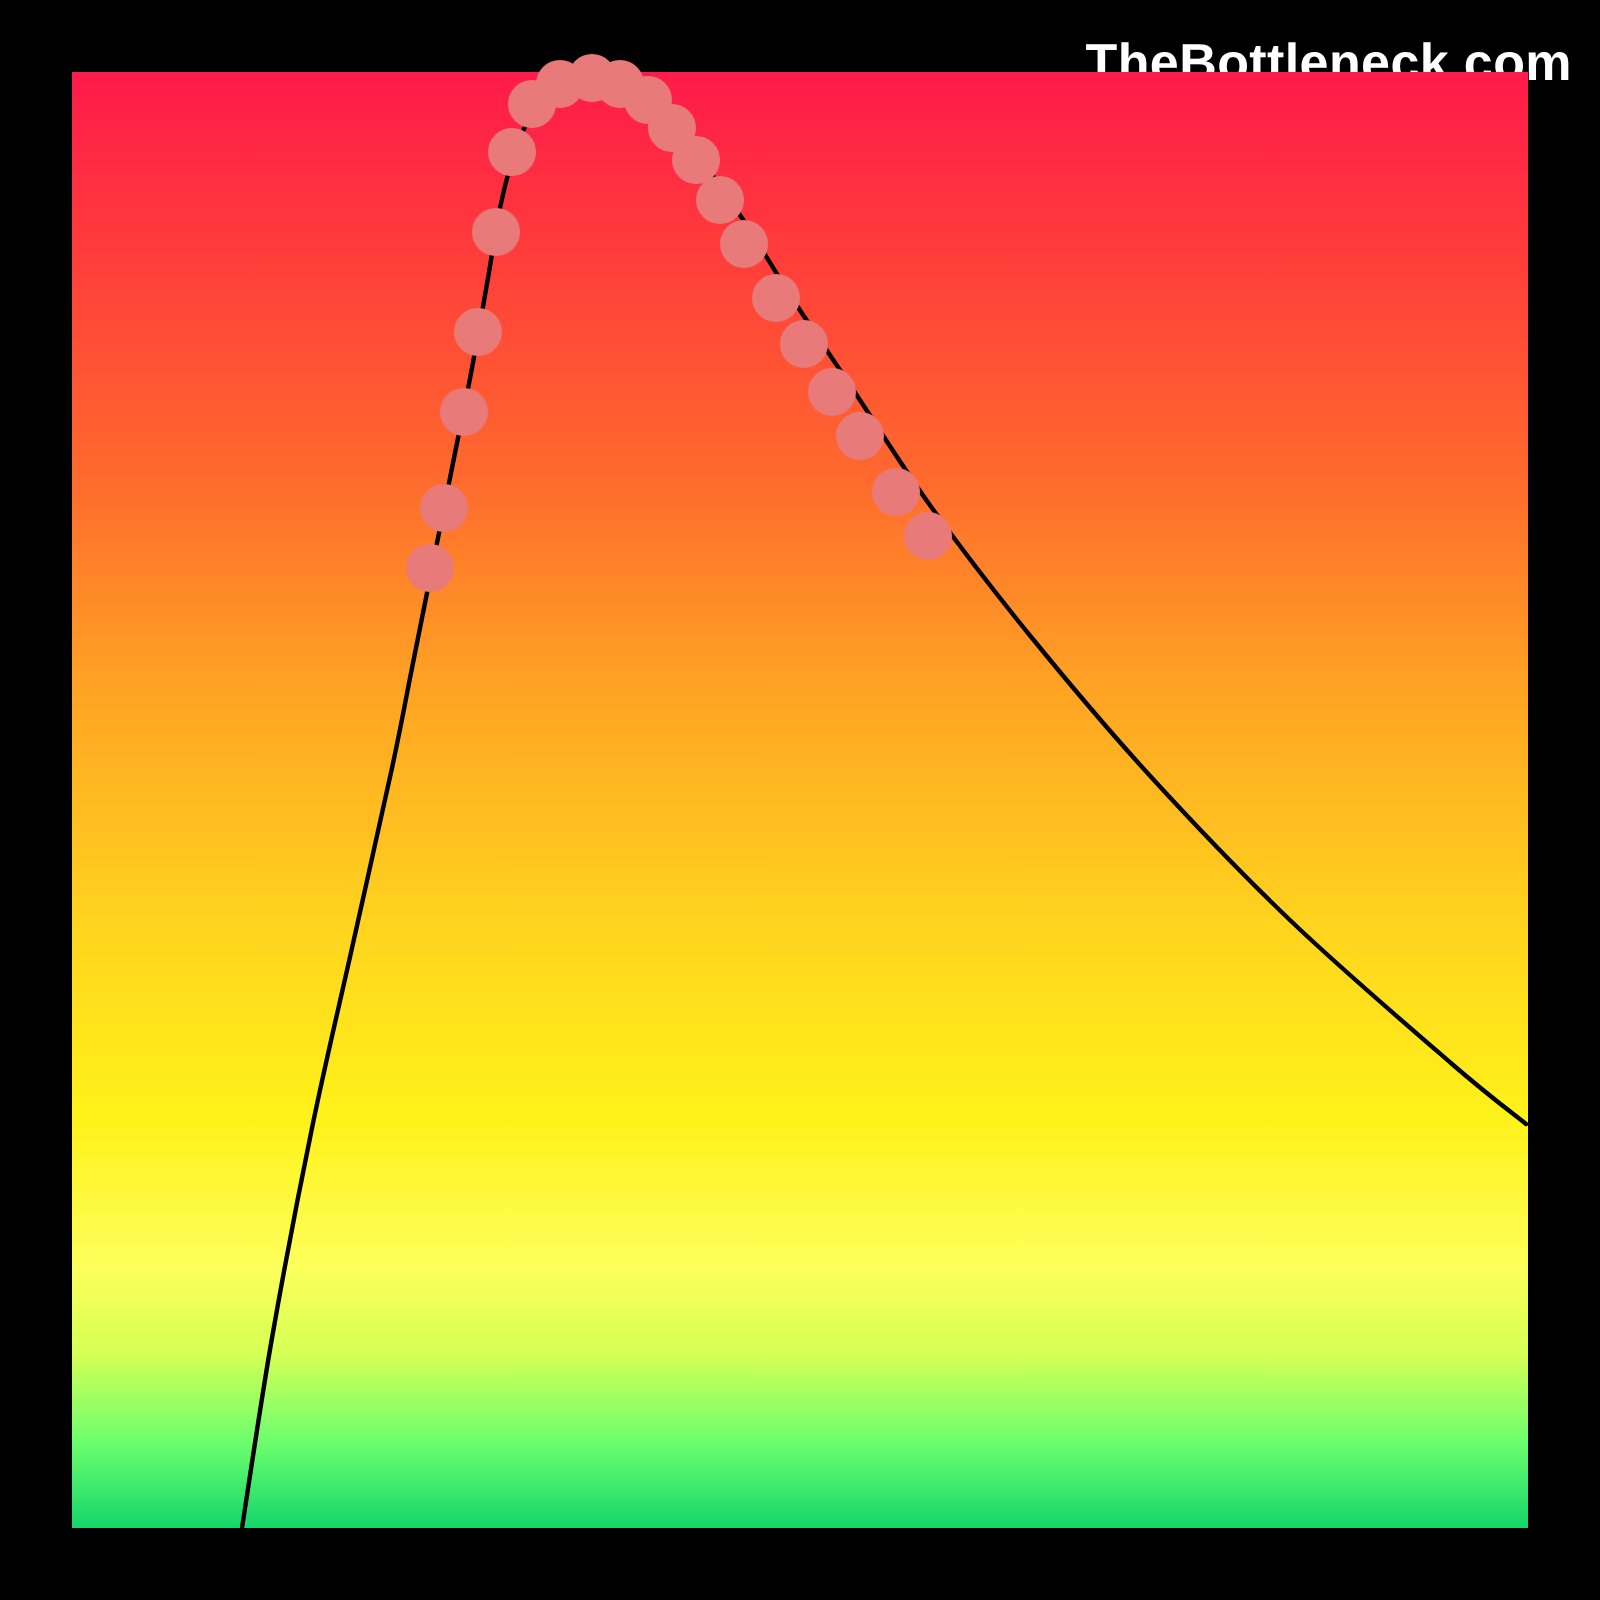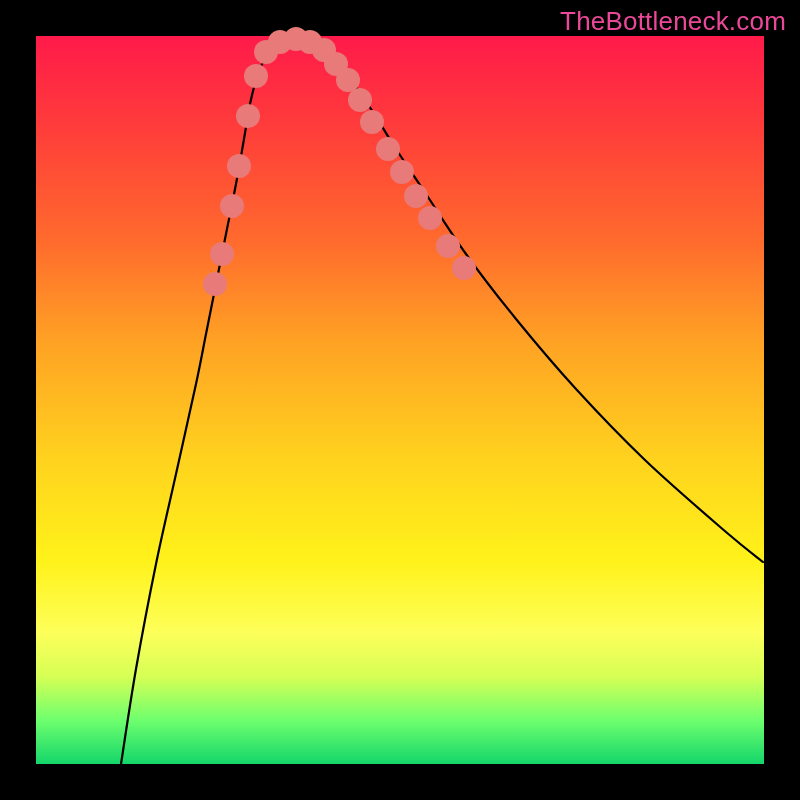--- a/index.html
+++ b/index.html
@@ -32,26 +32,26 @@
       #ffd21e 58%,
       #fff21a 72%,
       #fdff5a 82%,
       #d6ff55 88%,
       #6eff6e 94%,
       #14d66a 100%
     );
   }
   .watermark {
     position: absolute;
-    top: 6px;
+    top: 16px;
     right: 14px;
-    color: #ec4899;
+    color: #ffffff;
     font-size: 26px;
     letter-spacing: 0.2px;
-    font-weight: 400;
+    font-weight: 700;
     user-select: none;
   }
   svg.overlay {
     position: absolute;
     left: 0;
     top: 0;
     width: 728px;
     height: 728px;
     overflow: visible;
   }

